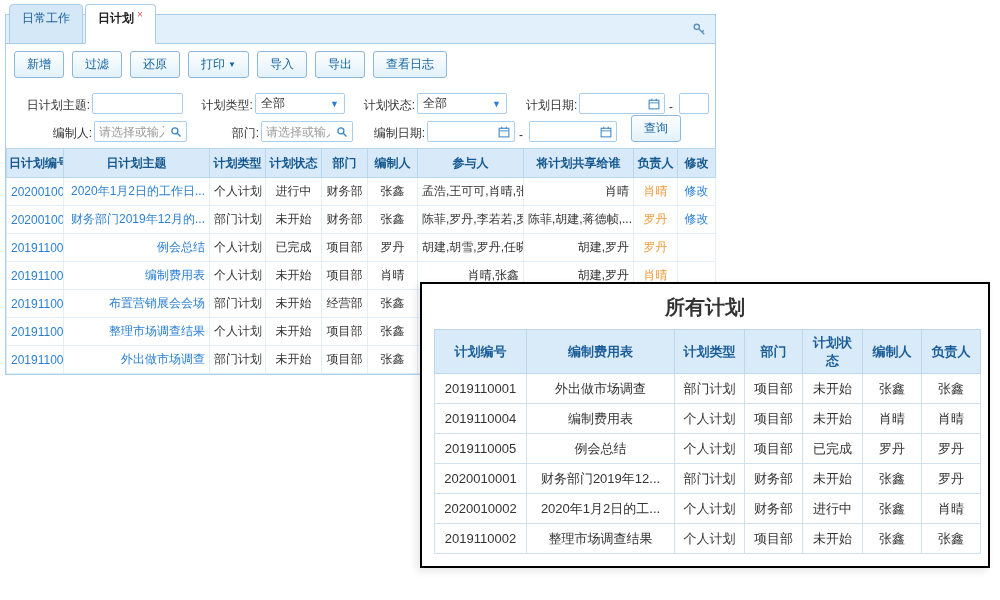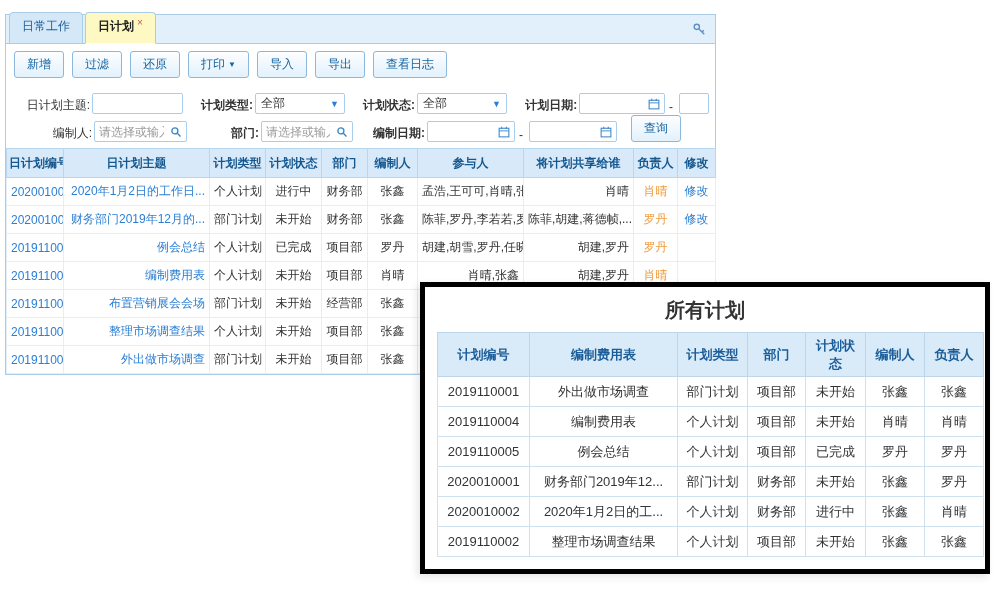--- a/index.html
+++ b/index.html
@@ -12,41 +12,41 @@
   
   .panel-main {
     position: absolute; left: 5px; top: 14px; width: 711px; z-index: 1;
     background: #fff; border: 1px solid #a9cde9;
   }
   .tabbar {
     height: 29px; background: #e2f0fb; border-bottom: 1px solid #a9cde9;
     display: flex; align-items: flex-end; padding-left: 3px; position: relative;
   }
   .tab {
-    font-size: 12px; padding: 5px 12px 8px; margin: 0 2px -1px 0;
+    font-size: 12px; padding: 5px 12px 16px; margin: 0 2px -1px 0;
     background: #d4e8f7; color: #1b5e9e; border: 1px solid #a9cde9;
     border-radius: 4px 4px 0 0; cursor: pointer; white-space: nowrap; text-align: center;
   }
-  .tab.active { background: #fef9c3; color: #222; font-weight: bold; border-bottom-color: #fff; }
+  .tab.active { background: #ffffff; color: #222; font-weight: bold; border-bottom-color: #fff; }
   .tab-close { color: #cb5a5a; font-size: 10px; margin-left: 3px; position: relative; top: -4px; font-weight: normal; }
   .key-icon { position: absolute; right: 9px; top: 7px; cursor: pointer; line-height: 0; }
 
   .toolbar { display: flex; gap: 8px; padding: 7px 8px 6px; }
   .btn {
     display: inline-flex; align-items: center; gap: 3px; white-space: nowrap;
     background: linear-gradient(#fdfeff, #e2f1fc); border: 1px solid #8cb8dd;
     color: #1464a0; font-size: 12px; padding: 4px 12px; border-radius: 3px;
     cursor: pointer; font-family: inherit;
   }
   .caret { font-size: 8px; color: #1464a0; }
 
   .filters { padding: 2px 6px 6px; }
   .frow { display: flex; align-items: flex-end; height: 28px; font-size: 12px; color: #333; }
   .flabel { display: inline-block; text-align: right; white-space: nowrap; }
-  .w80 { width: 80px; } .w72 { width: 72px; font-weight: bold; }
+  .w80 { width: 80px; } .w72 { width: 72px; }
   .field {
     height: 21px; border: 1px solid #a9cdec; border-radius: 2px; background: #fff;
     display: inline-flex; align-items: center; margin-left: 2px; overflow: hidden;
   }
   .field input {
     border: none; outline: none; flex: 1; min-width: 0; height: 100%;
     font-size: 12px; padding: 0 4px; font-family: inherit; background: transparent; color: #333;
   }
   .field input::placeholder { color: #9a9a9a; }
   .w93 { width: 93px; } .w92 { width: 92px; } .w88 { width: 88px; }
@@ -67,21 +67,21 @@
     height: 28px; border: 1px solid #e2eef8; text-align: center; color: #333;
     padding: 0 4px; overflow: hidden; white-space: nowrap;
   }
   .grid td.left { text-align: right; }
   a.link { color: #2a7fd4; text-decoration: none; cursor: pointer; }
   a.owner { color: #f09c3c; text-decoration: none; cursor: pointer; }
 
   
   .panel-all {
     position: absolute; left: 420px; top: 282px; width: 570px; z-index: 2;
-    background: #fff; border: 5px solid #000000; padding: 6px 12px 12px;
+    background: #fff; border: 2px solid #000000; padding: 6px 12px 12px;
     box-shadow: -3px 3px 8px rgba(0,0,0,0.10);
   }
   .all-title { text-align: center; font-size: 20px; font-weight: bold; color: #333; padding: 4px 0 8px; }
   table.grid2 { border-collapse: collapse; width: 100%; table-layout: fixed; font-size: 13px; }
   .grid2 th {
     background: #d9eaf8; color: #1a5d99; font-weight: bold; border: 1px solid #bdd6ea;
     padding: 4px; text-align: center; line-height: 1.35; overflow: hidden;
   }
   .grid2 td {
     height: 30px; border: 1px solid #cfe0ee; text-align: center; color: #333;

